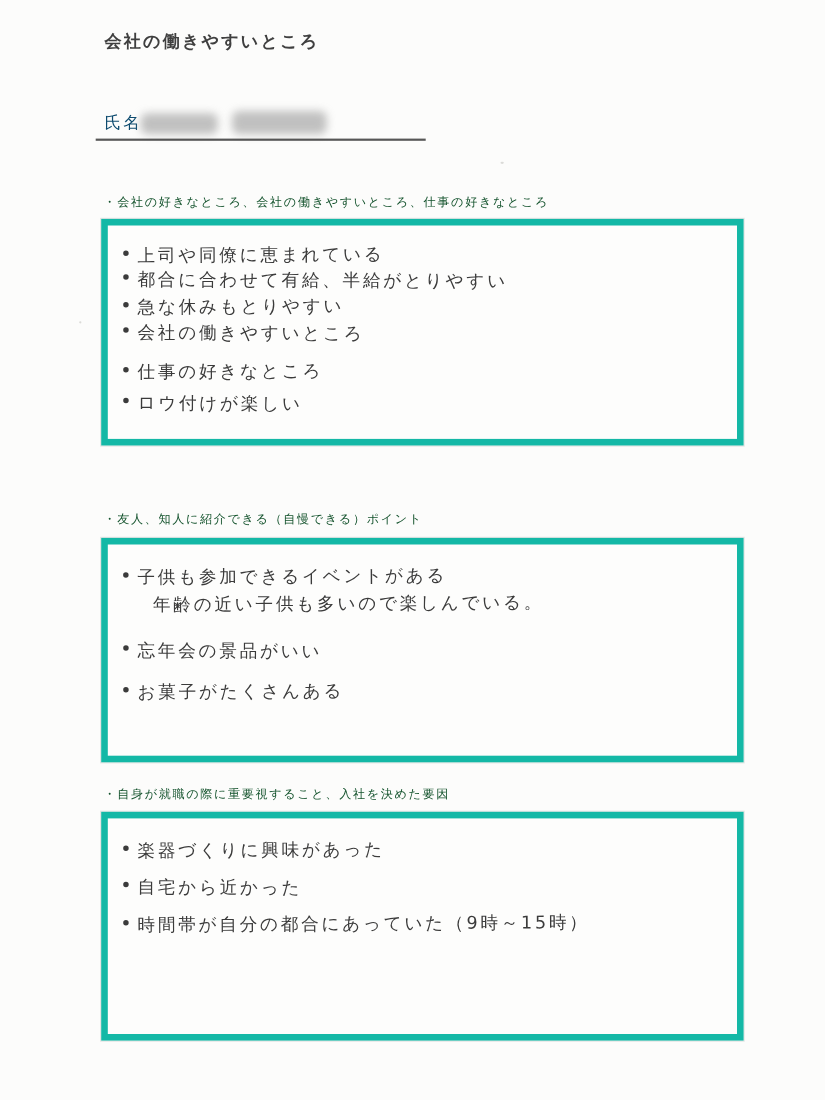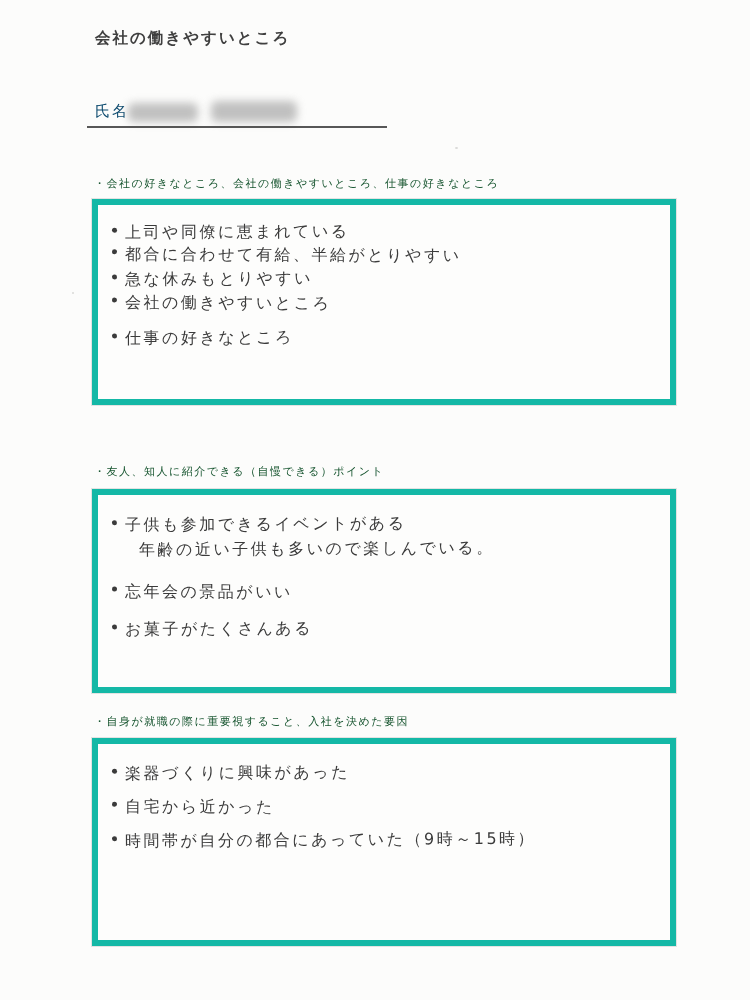--- a/index.html
+++ b/index.html
@@ -157,20 +157,24 @@
       <span class="hw-text">急な休みもとりやすい</span>
     </div>
     <div class="hw-item b1-i4">
       <span class="bullet"></span>
       <span class="hw-text">会社の働きやすいところ</span>
     </div>
     <div class="hw-item b1-i5">
       <span class="bullet"></span>
       <span class="hw-text">仕事の好きなところ</span>
     </div>
+    <div class="hw-item b1-i6">
+      <span class="bullet"></span>
+      <span class="hw-text">ロウ付けが楽しい</span>
+    </div>
   </div>
 
   <div class="section-heading sh-2">・友人、知人に紹介できる（自慢できる）ポイント</div>
   <div class="answer-box box-2">
     <div class="hw-item b2-i1">
       <span class="bullet"></span>
       <span class="hw-text">子供も参加できるイベントがある
 年齢の近い子供も多いので楽しんでいる。</span>
     </div>
     <div class="hw-item b2-i2">

